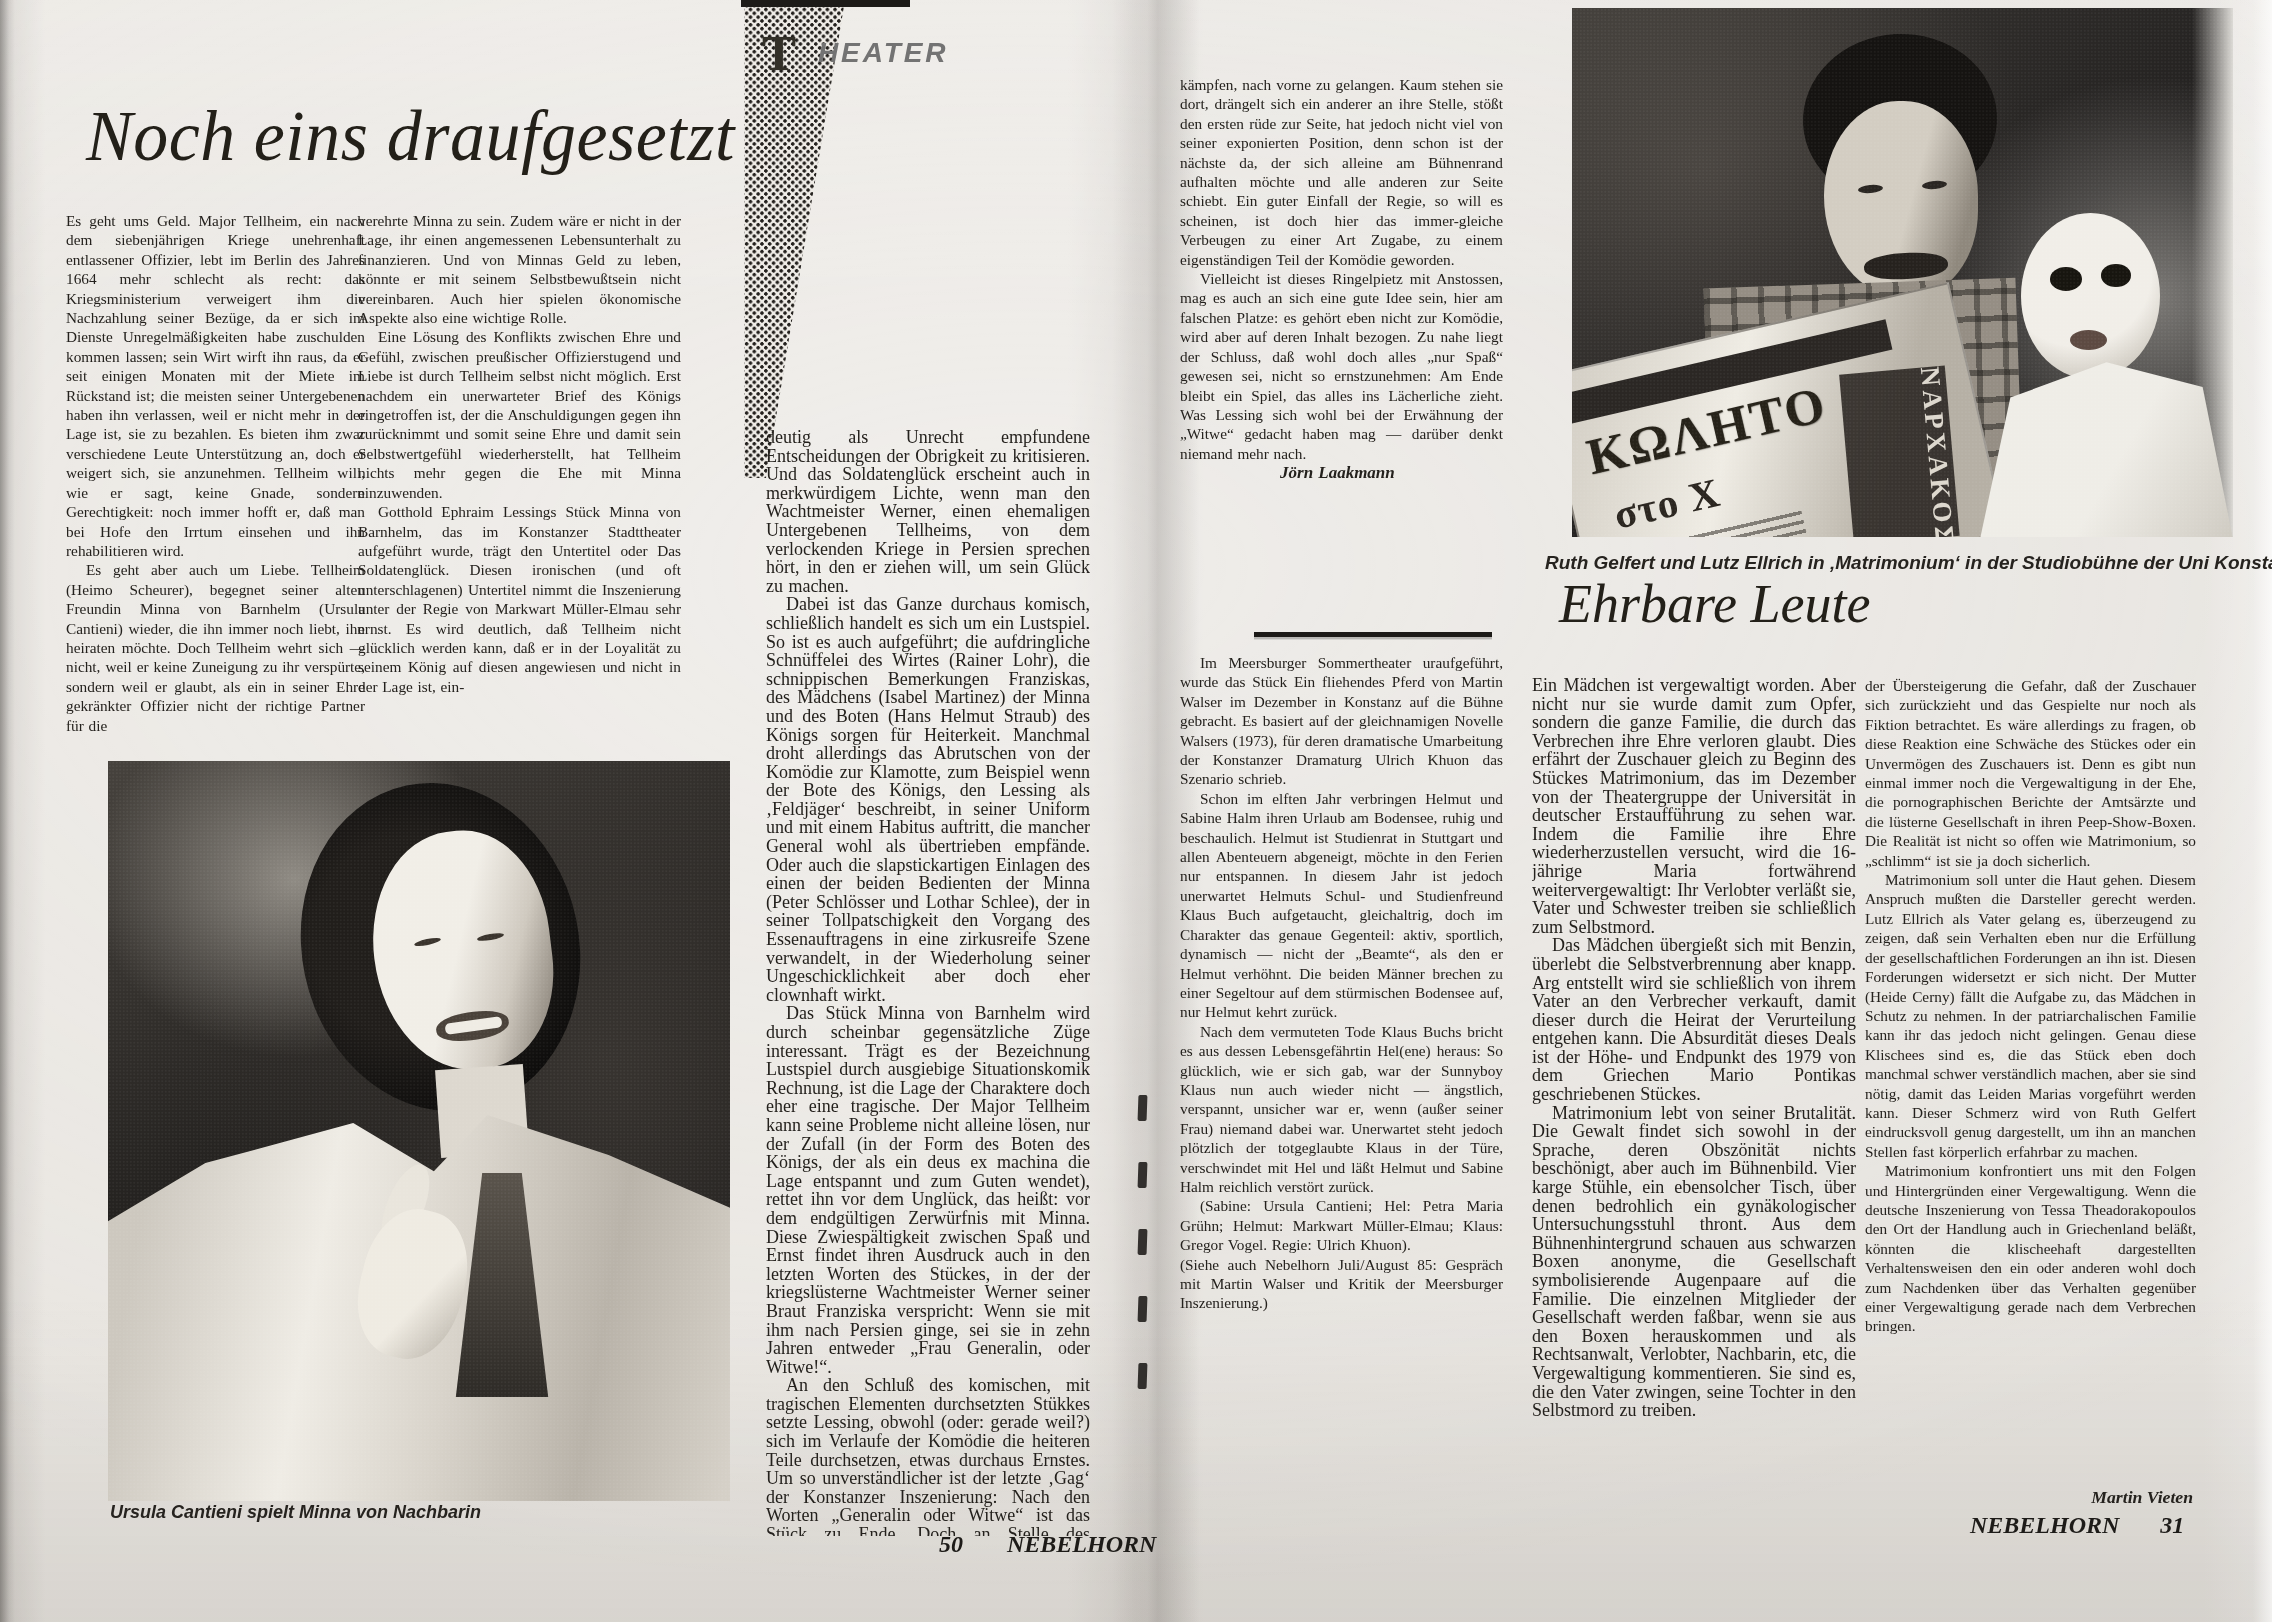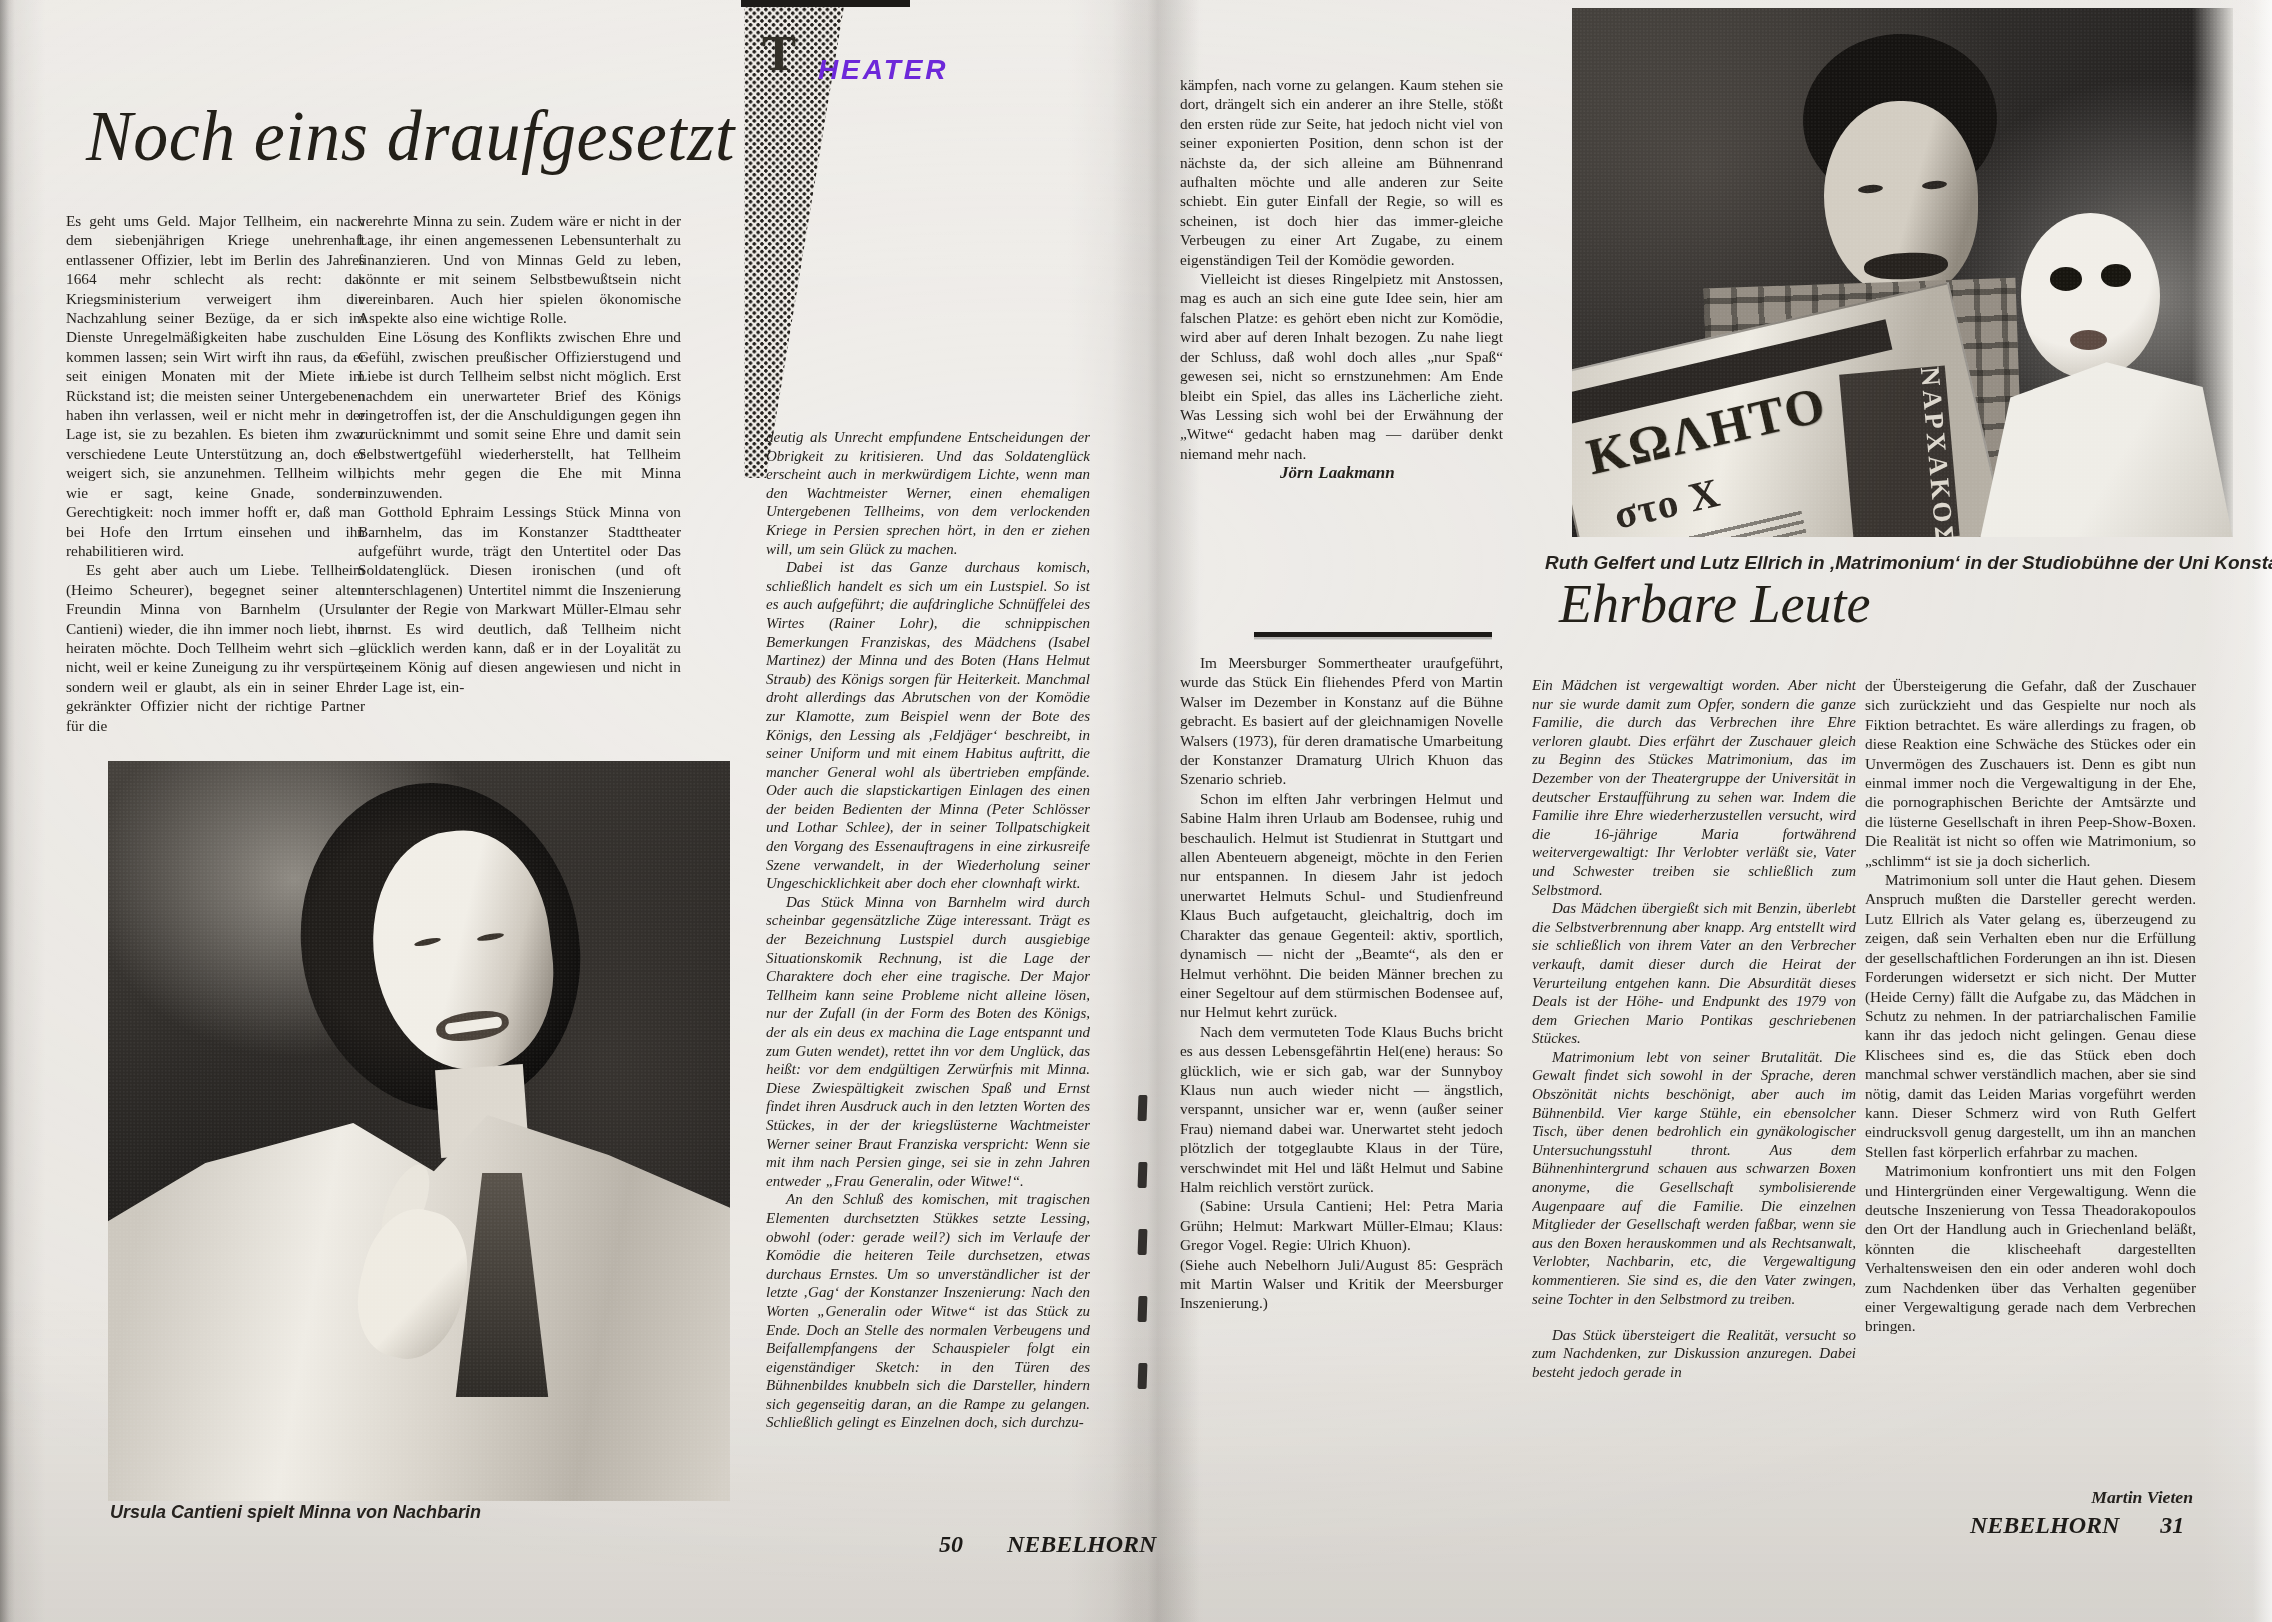--- a/index.html
+++ b/index.html
@@ -26,28 +26,28 @@
   
   .theater-tri{left:741px;top:0;width:104px;height:478px;
     clip-path:polygon(3.5px 0px,104px 0px,25px 478px,3.5px 478px);
     background-color:#efece7;
     background-image:
       radial-gradient(circle at 1.8px 1.8px, #23201d 1.5px, rgba(0,0,0,0) 2px),
       radial-gradient(circle at 1.8px 1.8px, #23201d 1.5px, rgba(0,0,0,0) 2px);
     background-size:7.7px 7.7px,7.7px 7.7px;background-position:0 0,3.8px 3.8px;}
   .tri-cap{left:741px;top:0;width:169px;height:7px;background:#1d1b18;}
   .theater-t{left:762px;top:28px;font-weight:700;font-size:51px;line-height:1;color:#333028;text-shadow:0 0 1.8px rgba(0,0,0,.35);}
-  .theater-rest{left:818px;top:54px;font-family:"Liberation Sans",sans-serif;font-style:italic;font-weight:700;
-    font-size:28px;letter-spacing:2.9px;color:#6d28d9;text-align:center;}
+  .theater-rest{left:818px;top:37px;font-family:"Liberation Sans",sans-serif;font-style:italic;font-weight:700;
+    font-size:28px;letter-spacing:2.9px;color:#737373;text-align:center;}
   
   .col{position:absolute;font-size:15.3px;line-height:19.4px;color:#24211d;text-align:justify;overflow:hidden;word-spacing:0.9px;}
   .col p{margin:0;}
   .col p.ind{text-indent:20px;}
   .col p.gap{margin-top:17.7px;}
-  .small{font-size:15px;line-height:18.6px;font-style:italic;}
+  .small{font-size:18px;line-height:18.6px;}
   .author{text-align:center;font-style:italic;font-weight:700;font-size:17px;padding-right:8.2px;margin-top:5.9px;}
   .author-abs{font-style:italic;font-weight:700;font-size:17.7px;color:#24211d;text-align:right;}
   .rule{left:1254px;top:632px;width:238px;height:5.3px;background:#1c1a17;box-shadow:0 2.4px 0 rgba(28,26,23,.25);}
   
   .caption{font-family:"Liberation Sans",sans-serif;font-style:italic;font-weight:700;color:#26231f;white-space:nowrap;}
   .cap-left{left:110px;top:1502px;font-size:18px;}
   .cap-right{left:1545px;top:552px;font-size:19px;}
   .footer{font-style:italic;font-weight:700;font-size:24px;color:#1d1b18;display:flex;}
   .foot-left{left:939px;top:1531px;gap:44px;}
   .foot-right{left:1970px;top:1512px;gap:41px;}

